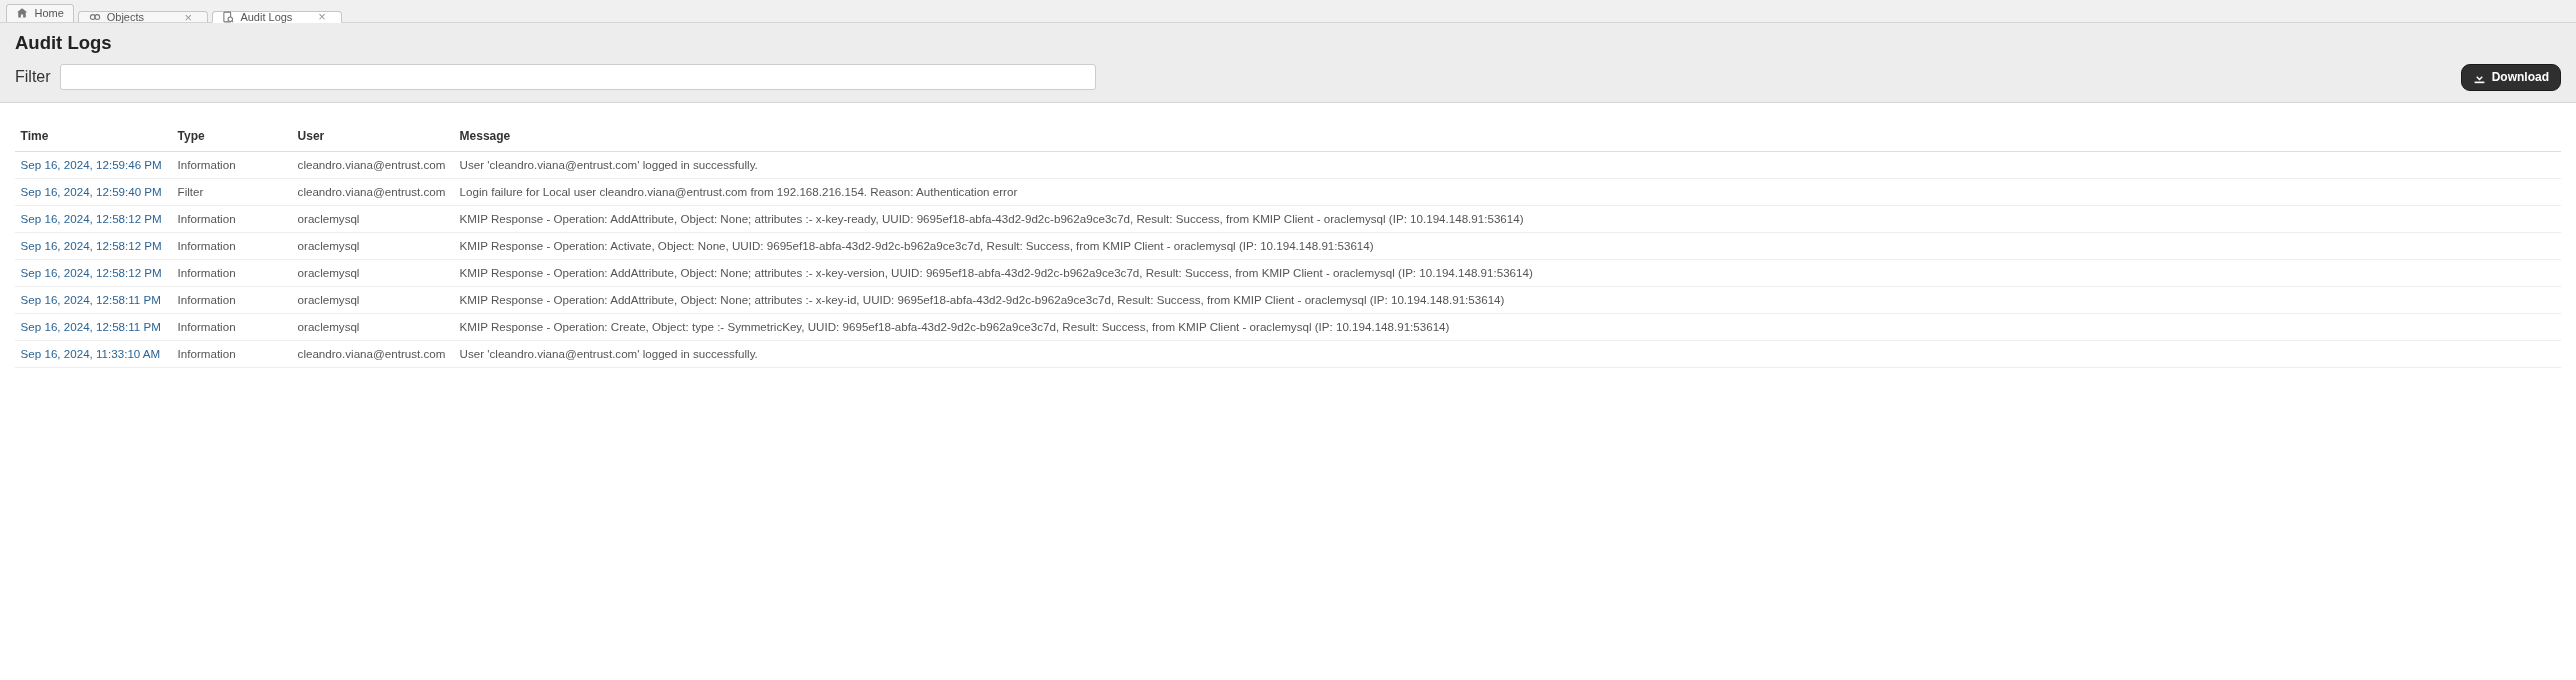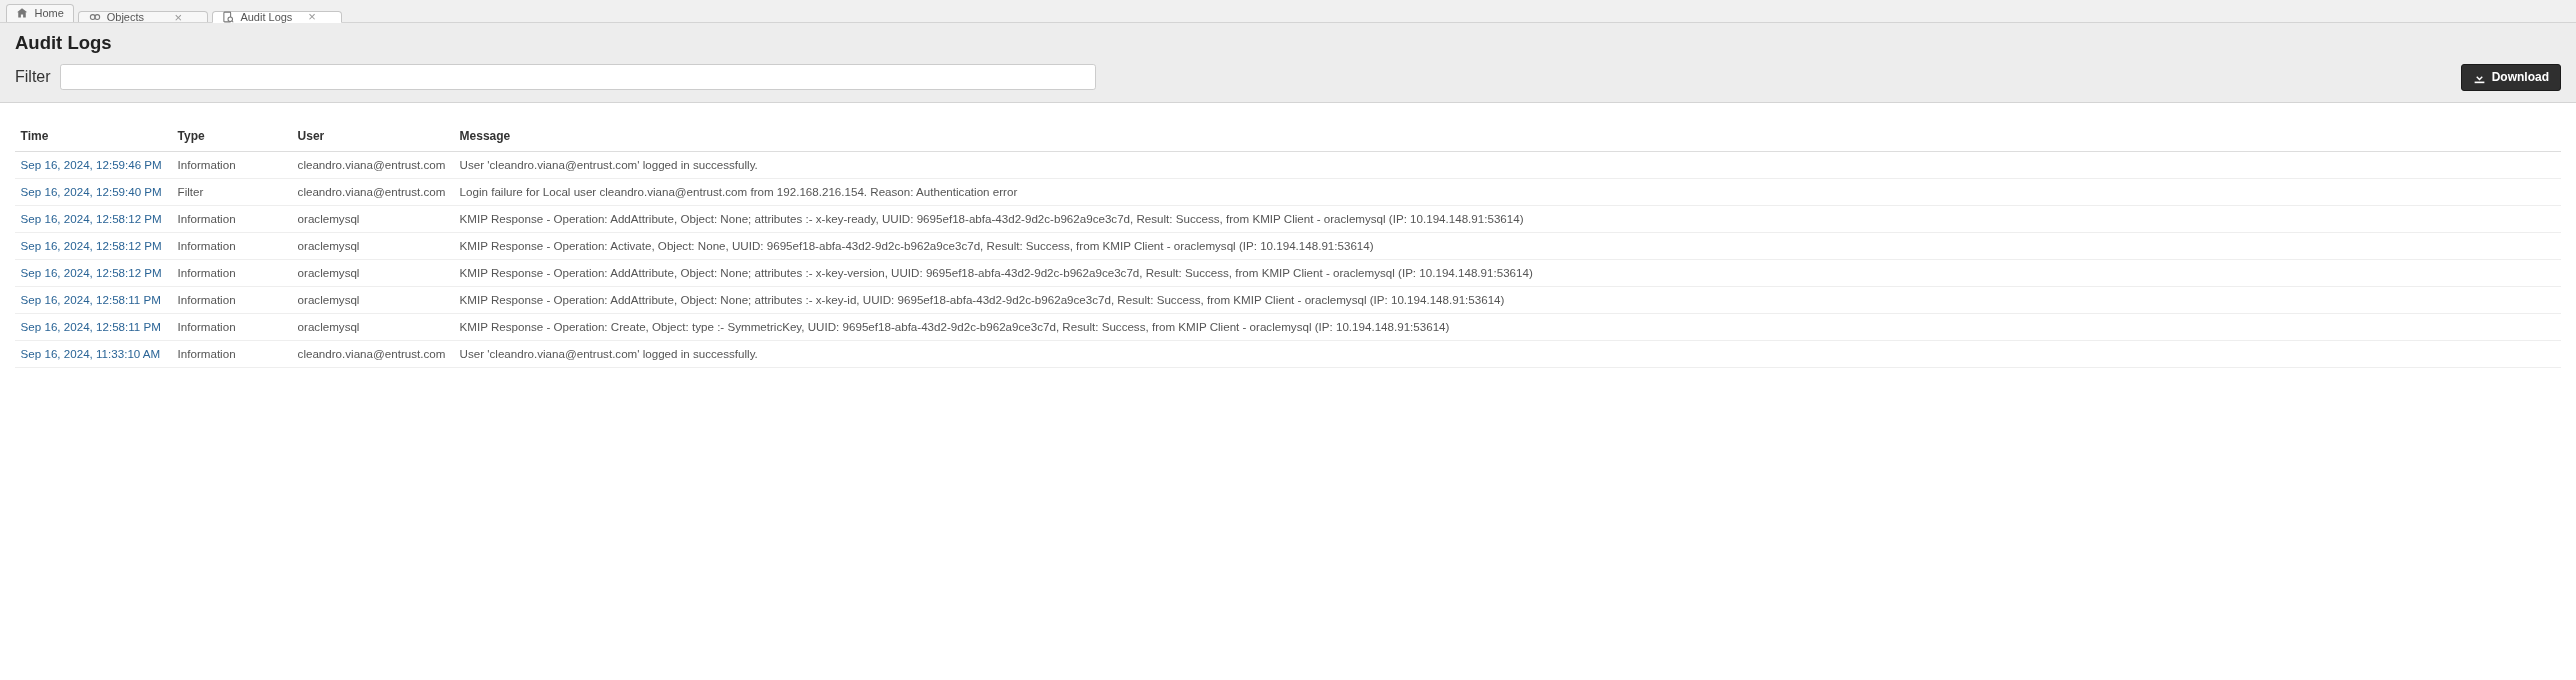--- a/index.html
+++ b/index.html
@@ -36,21 +36,21 @@
       color: #555;
       cursor: pointer;
       position: relative;
       min-width: 65px;
     }
     .tab.home {
       min-width: 56px;
     }
     .tab.closable {
       min-width: 130px;
-      padding-right: 21px;
+      padding-right: 11px;
       margin-top: 11px;
     }
     .tab.active {
       background: #fff;
       border-bottom: 0.9px solid #fff;
       margin-bottom: -0.9px;
       z-index: 2;
     }
     .tab-icon {
       width: 13px;
@@ -113,21 +113,21 @@
     }
     .download-btn {
       display: inline-flex;
       align-items: center;
       gap: 5.6px;
       background: #2f2f2f;
       color: #fff;
       font-weight: 700;
       font-size: 12px;
       border: 0.9px solid #1a1a1a;
-      border-radius: 3px;
+      border-radius: 9px;
       padding: 5.6px 11px;
       cursor: pointer;
     }
     .download-btn svg { display: block; }
 
     .table-wrap {
       padding: 19px 15px 15px 15px;
     }
     table.logs {
       width: 100%;

